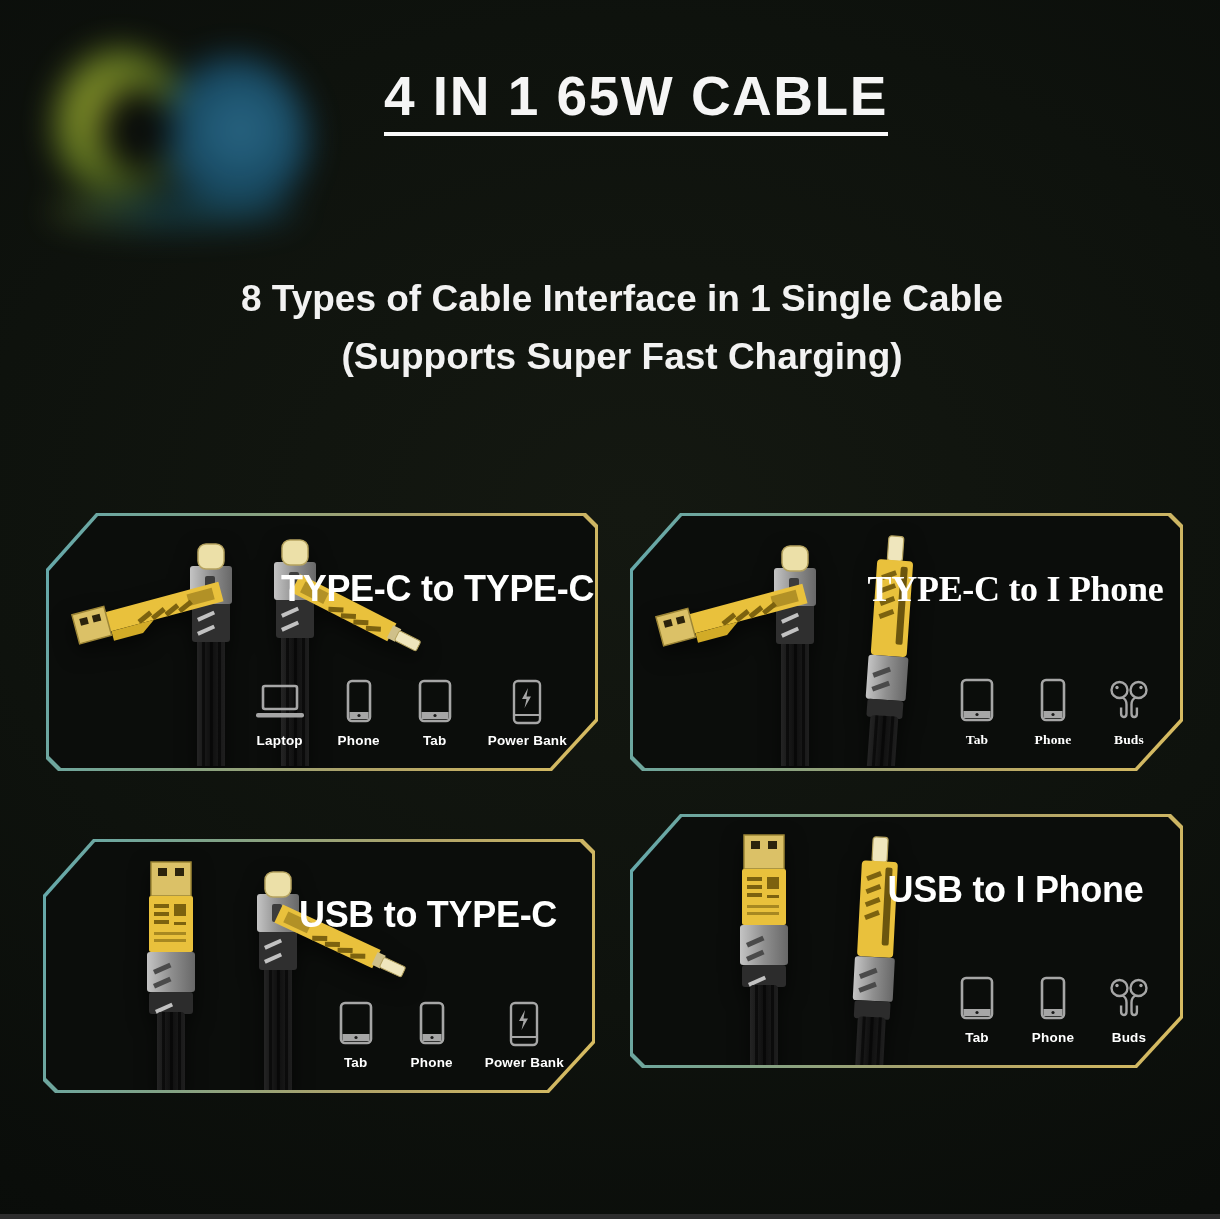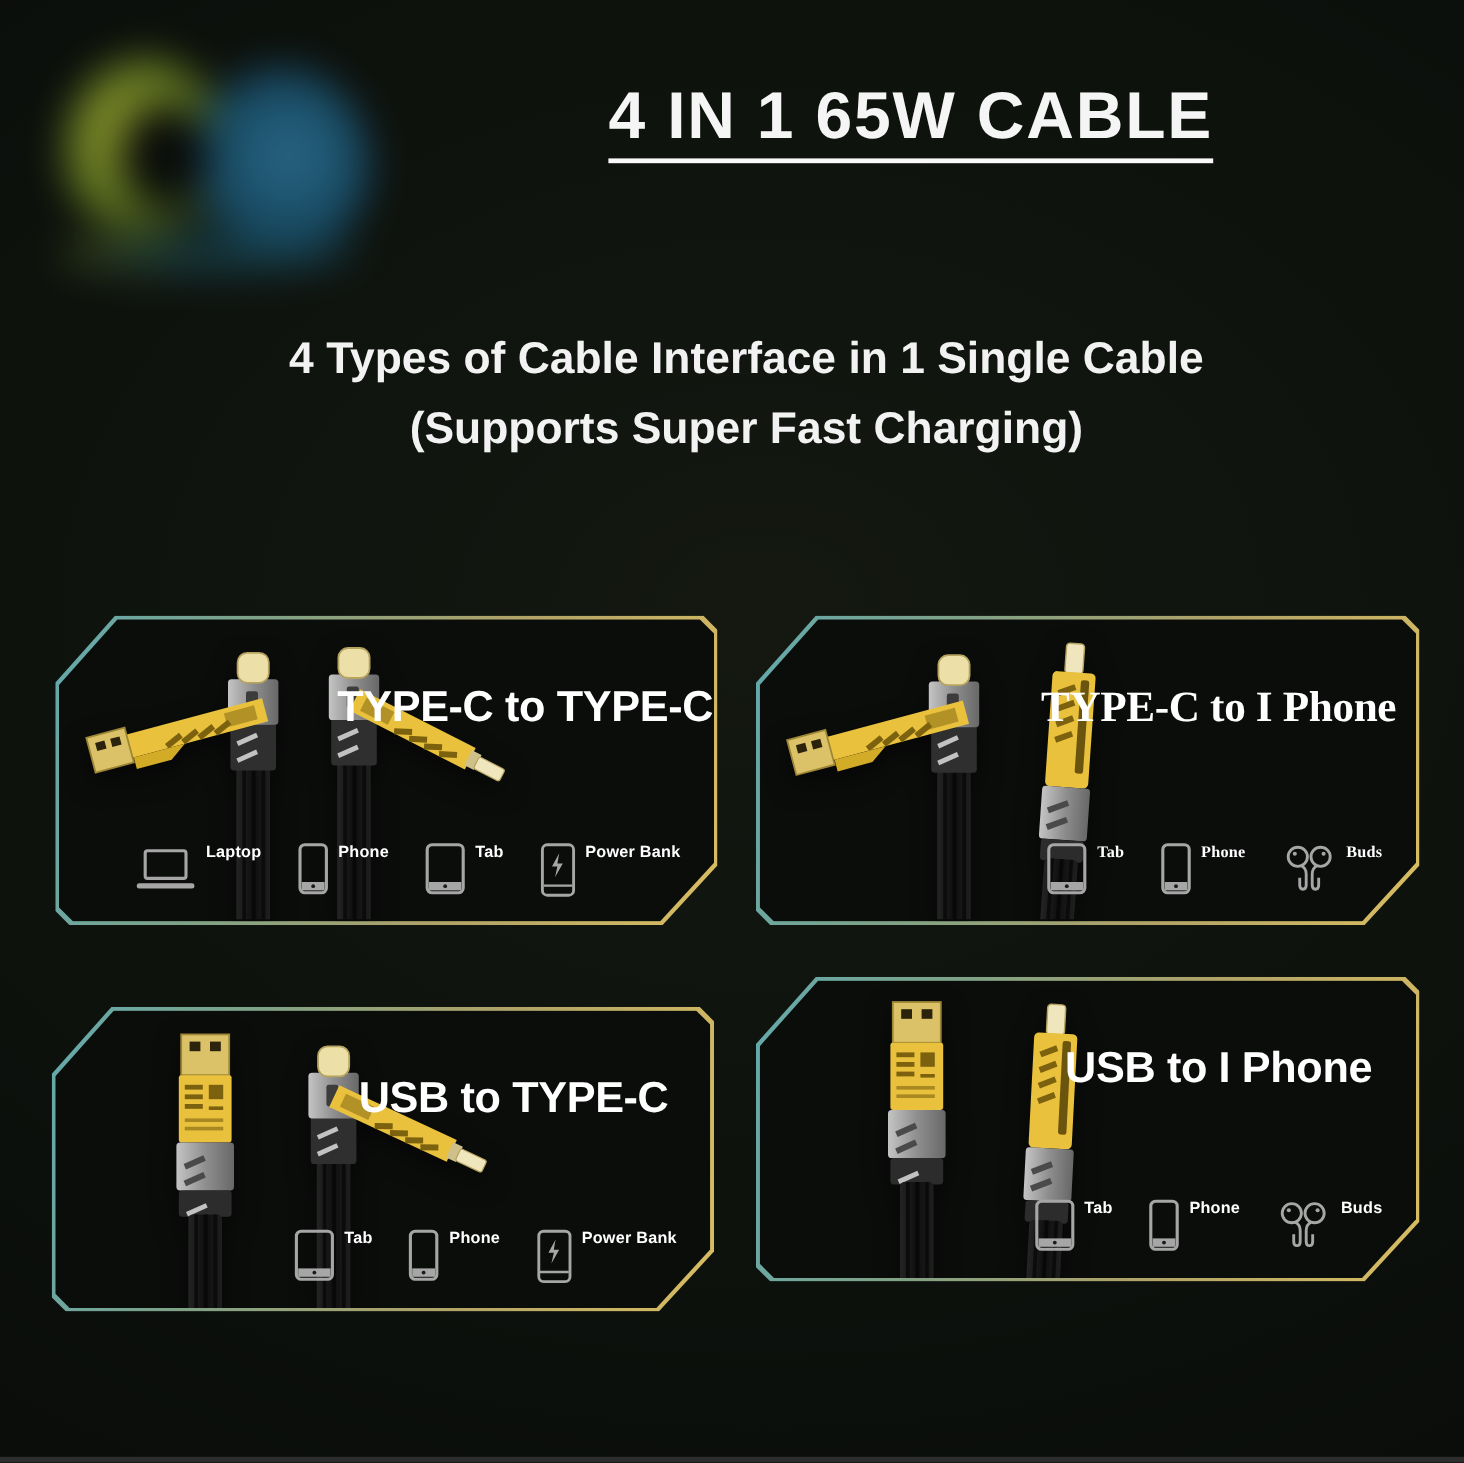--- a/index.html
+++ b/index.html
@@ -10,41 +10,41 @@
   }
   
   .logo{position:absolute;left:46px;top:26px;width:285px;height:230px;filter:blur(16px);opacity:.92;}
   .logo .blob{position:absolute;border-radius:50%;}
   .blob-green{left:8px;top:22px;width:135px;height:155px;background:radial-gradient(circle at 42% 42%, #a2aa30 0%, #5a7220 55%, rgba(0,0,0,0) 76%);}
   .blob-blue{left:112px;top:30px;width:150px;height:165px;background:radial-gradient(circle at 55% 45%, #2c6f90 0%, #174b66 55%, rgba(0,0,0,0) 76%);}
   .blob-hole{left:55px;top:62px;width:72px;height:84px;background:#0a0d0a;}
   .blob-text{left:2px;top:168px;width:250px;height:36px;border-radius:12px;opacity:.5;
     background:linear-gradient(90deg,#6d7c22 0%,#1d5f70 45%,#184c63 100%);}
   
-  .main-title{position:absolute;top:64px;left:384px;width:750px;text-align:center;
+  .main-title{position:absolute;top:64px;left:384px;width:750px;
     font-size:55px;font-weight:800;color:#f5f5f5;letter-spacing:1.5px;white-space:nowrap;}
   .main-title .underline{border-bottom:4px solid #fafafa;padding-bottom:5px;}
   .subtitle{position:absolute;top:270px;left:24px;width:1196px;text-align:center;
     font-size:37px;font-weight:700;color:#f2f2f2;line-height:58px;}
   
   .panel{position:absolute;
     clip-path:polygon(50px 0, calc(100% - 12px) 0, 100% 12px, 100% calc(100% - 50px),
                       calc(100% - 46px) 100%, 12px 100%, 0 calc(100% - 12px), 0 56px);
     background:linear-gradient(104deg,#63a9ad 0%,#7fa287 28%,#b0a368 62%,#d9bd61 100%);}
   .panel-inner{position:absolute;inset:3px;background:#0b0d0b;
     clip-path:polygon(49px 0, calc(100% - 12px) 0, 100% 12px, 100% calc(100% - 49px),
                       calc(100% - 45px) 100%, 12px 100%, 0 calc(100% - 12px), 0 55px);}
   .p1{left:46px;top:513px;width:552px;height:258px;}
   .p2{left:630px;top:513px;width:553px;height:258px;font-family:Liberation Serif, serif;}
   .p3{left:43px;top:839px;width:552px;height:254px;}
   .p4{left:630px;top:814px;width:553px;height:254px;}
   .panel-title{position:absolute;top:52px;left:232px;right:14px;text-align:center;
     font-size:36px;font-weight:700;color:#ffffff;letter-spacing:-0.3px;white-space:nowrap;}
   .devices{position:absolute;right:28px;bottom:20px;display:flex;gap:30px;align-items:flex-end;}
-  .device{display:flex;flex-direction:row;gap:8px;min-width:46px;}
+  .device{display:flex;flex-direction:column;align-items:center;gap:8px;min-width:46px;}
   .dev-icon{display:flex;align-items:flex-end;justify-content:center;height:46px;}
   .dev-label{font-size:13.5px;font-weight:700;color:#ffffff;white-space:nowrap;letter-spacing:.2px;}
   .cable-art{position:absolute;left:8px;top:12px;filter:drop-shadow(0 8px 10px rgba(0,0,0,.55));}
   .bottom-edge{position:absolute;left:0;bottom:0;width:100%;height:5px;background:#2d2d2d;}
 </style>
 </head>
 <body>
 
 <svg width="0" height="0" style="position:absolute" aria-hidden="true">
   <defs>
@@ -147,21 +147,21 @@
     <div class="blob blob-blue"></div>
     <div class="blob blob-hole"></div>
     <div class="blob blob-text"></div>
   </div>
 
   <div class="main-title">
     <span class="underline">4 IN 1 65W CABLE</span>
   </div>
 
   <div class="subtitle">
-    <div>4 Types of Cable Interface in 1 Single Cable</div>
+    <div>8 Types of Cable Interface in 1 Single Cable</div>
     <div>(Supports Super Fast Charging)</div>
   </div>
 
   <div class="panel p1">
     <div class="panel-inner">
       <svg class="cable-art" width="390" height="238" viewBox="0 0 390 238">
         <g transform="translate(126,14)">
             <use href="#sym-stem-c"></use>
           </g>
         <g transform="translate(210,10)">

